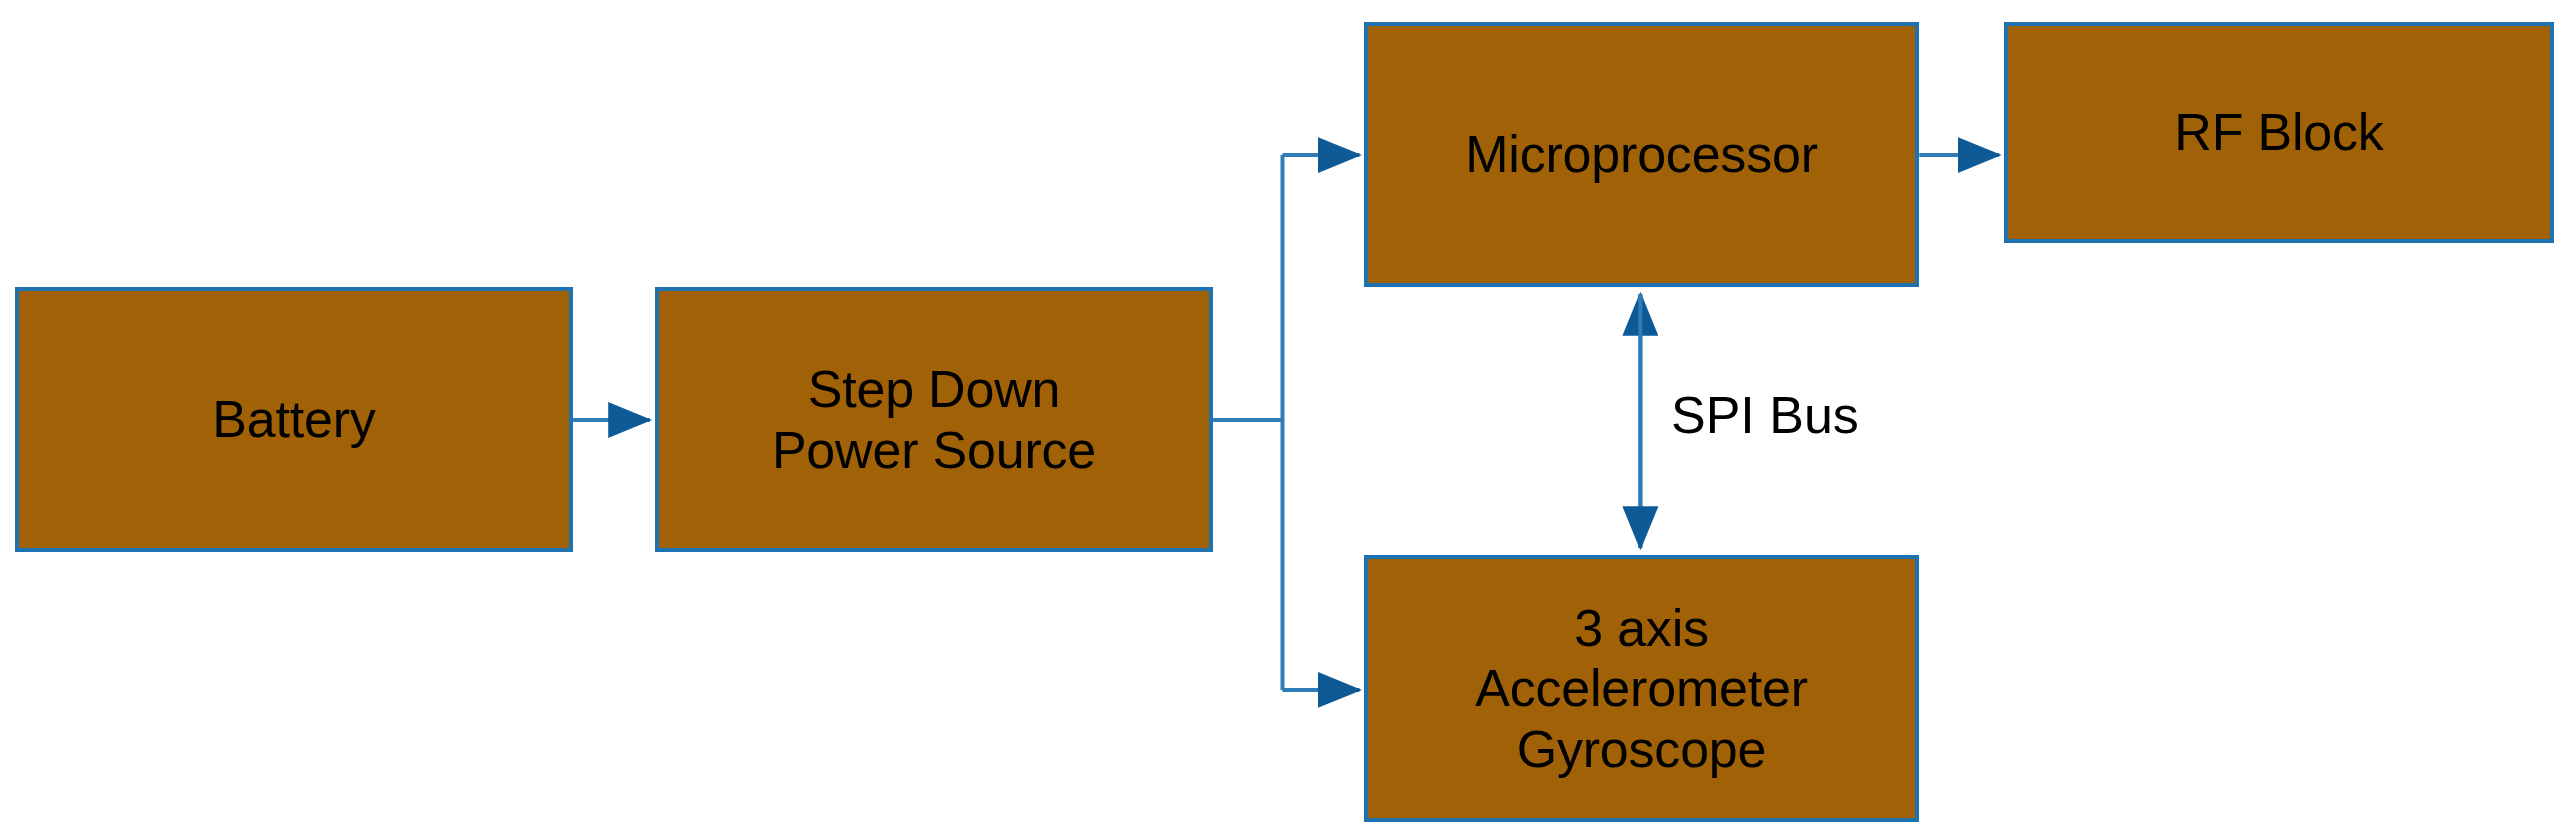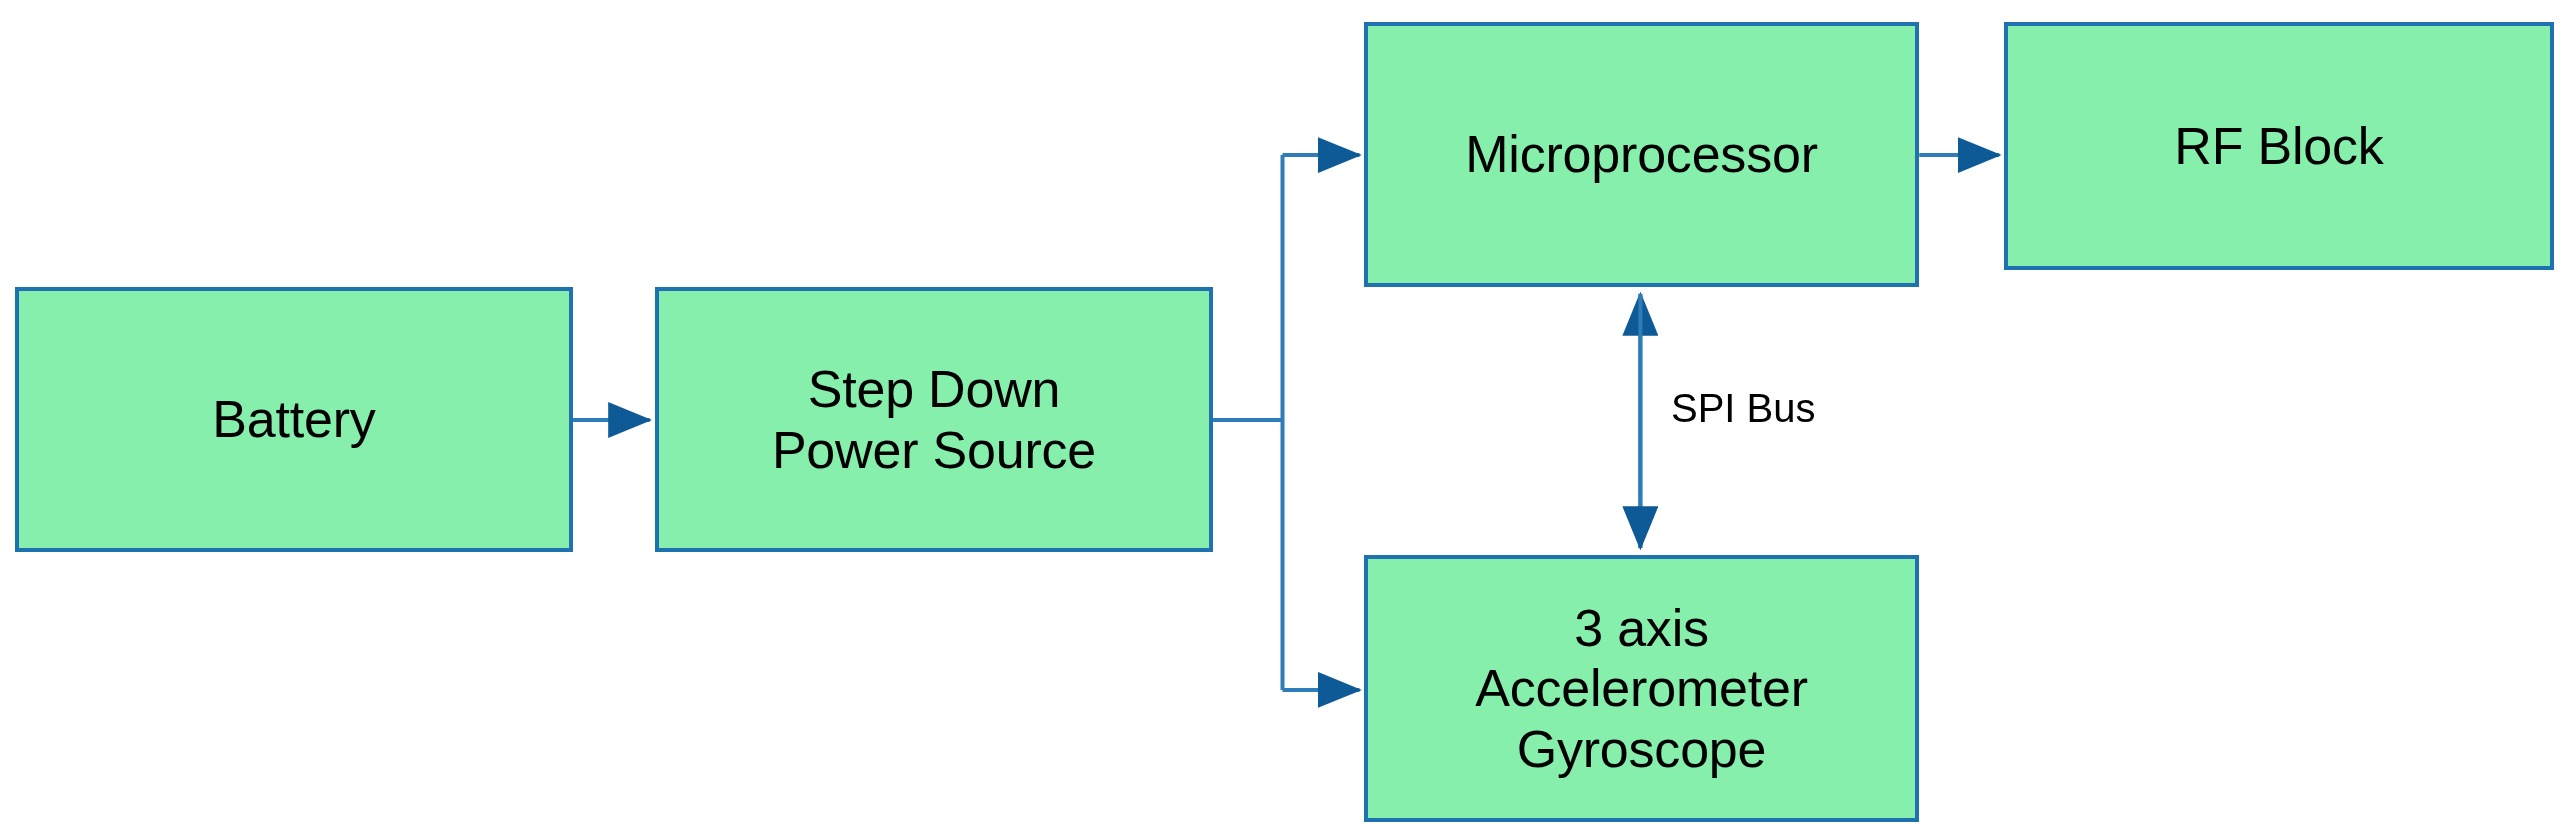--- a/index.html
+++ b/index.html
@@ -22,48 +22,48 @@
     position: absolute;
     left: 0;
     top: 0;
     width: 2576px;
     height: 836px;
   }
   .block {
     position: absolute;
     box-sizing: border-box;
     border: 4px solid #1f72b0;
-    background: #86efac;
+    background: #a16207;
     display: flex;
     align-items: center;
     justify-content: center;
     text-align: center;
   }
   .block-label {
     color: #000000;
     font-family: "Liberation Sans", sans-serif;
     font-size: 52px;
     line-height: 1.16;
     font-weight: 400;
     white-space: pre-line;
     letter-spacing: -0.2px;
   }
   .edge-label {
     position: absolute;
     color: #000000;
     font-family: "Liberation Sans", sans-serif;
-    font-size: 40px;
+    font-size: 52px;
     line-height: 1.16;
     white-space: pre-line;
   }
   
   #block-battery        { left: 15px;   top: 287px; width: 558px; height: 265px; }
   #block-power          { left: 655px;  top: 287px; width: 558px; height: 265px; }
   #block-microprocessor { left: 1364px; top: 22px;  width: 555px; height: 265px; }
-  #block-rf             { left: 2004px; top: 22px;  width: 550px; height: 248px; }
+  #block-rf             { left: 2004px; top: 22px;  width: 550px; height: 221px; }
   #block-imu            { left: 1364px; top: 555px; width: 555px; height: 267px; }
   #label-spi            { left: 1671px; top: 385px; }
 </style>
 </head>
 <body>
 
 <div id="canvas">
 
   <svg id="diagram-svg" viewBox="0 0 2577 836" xmlns="http://www.w3.org/2000/svg">
     <defs>

